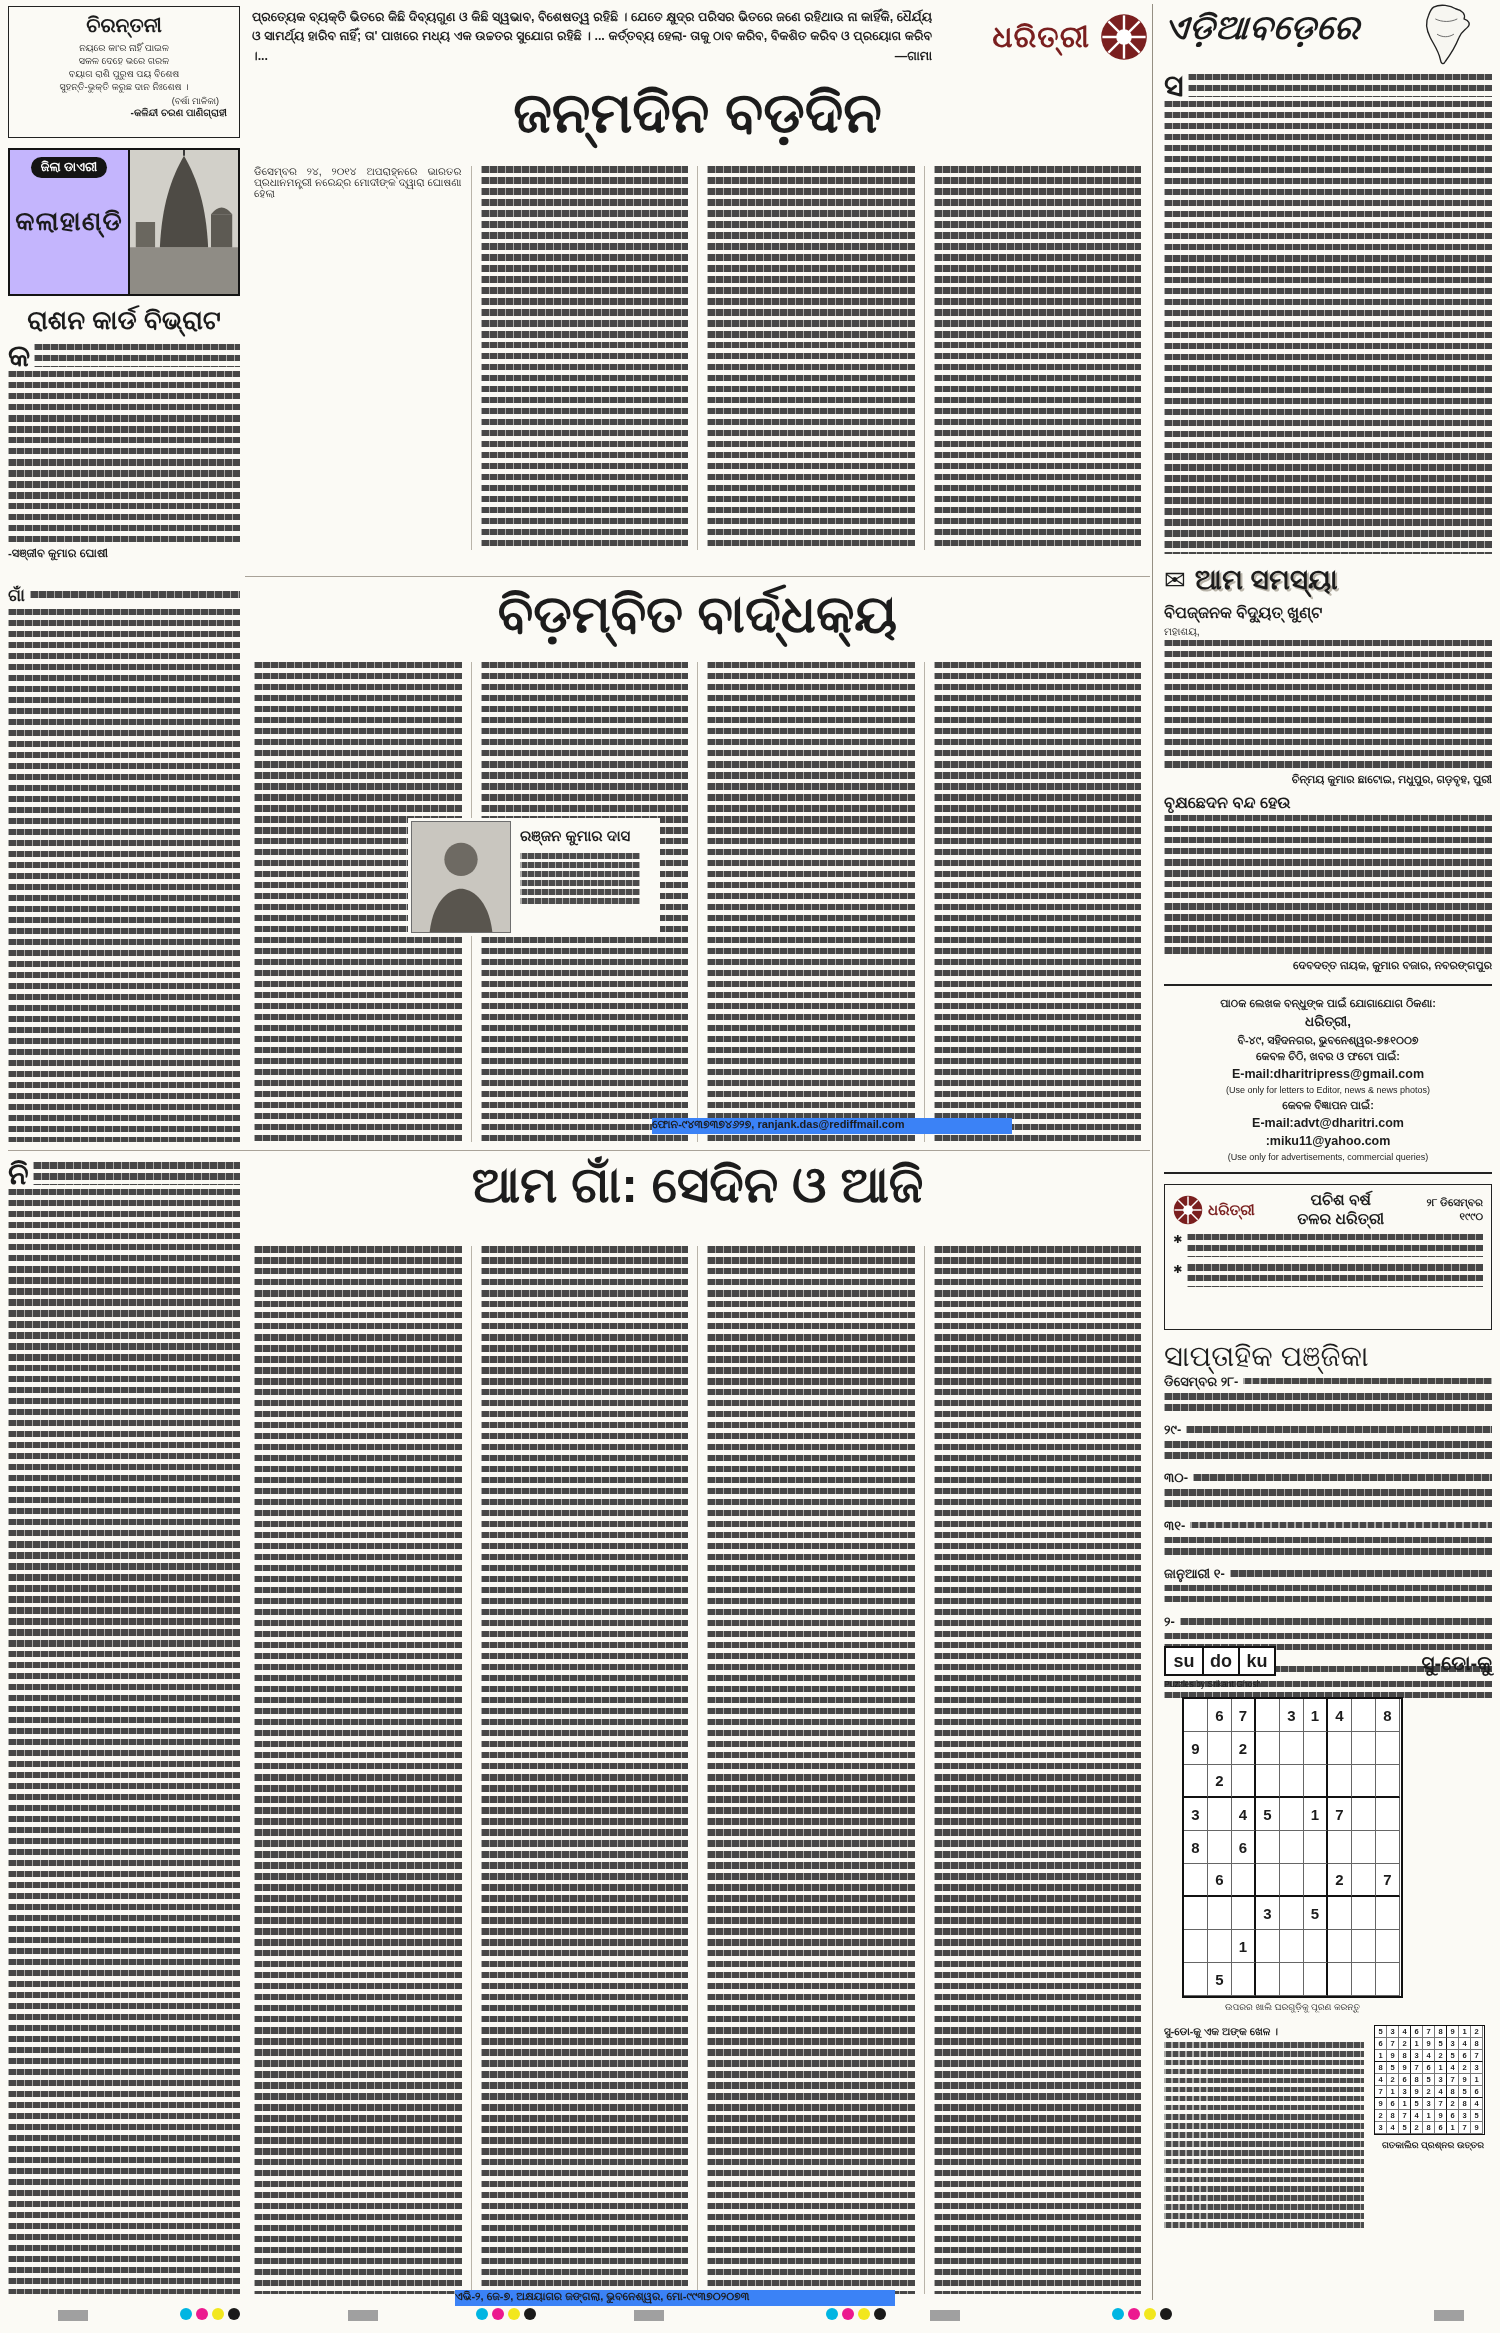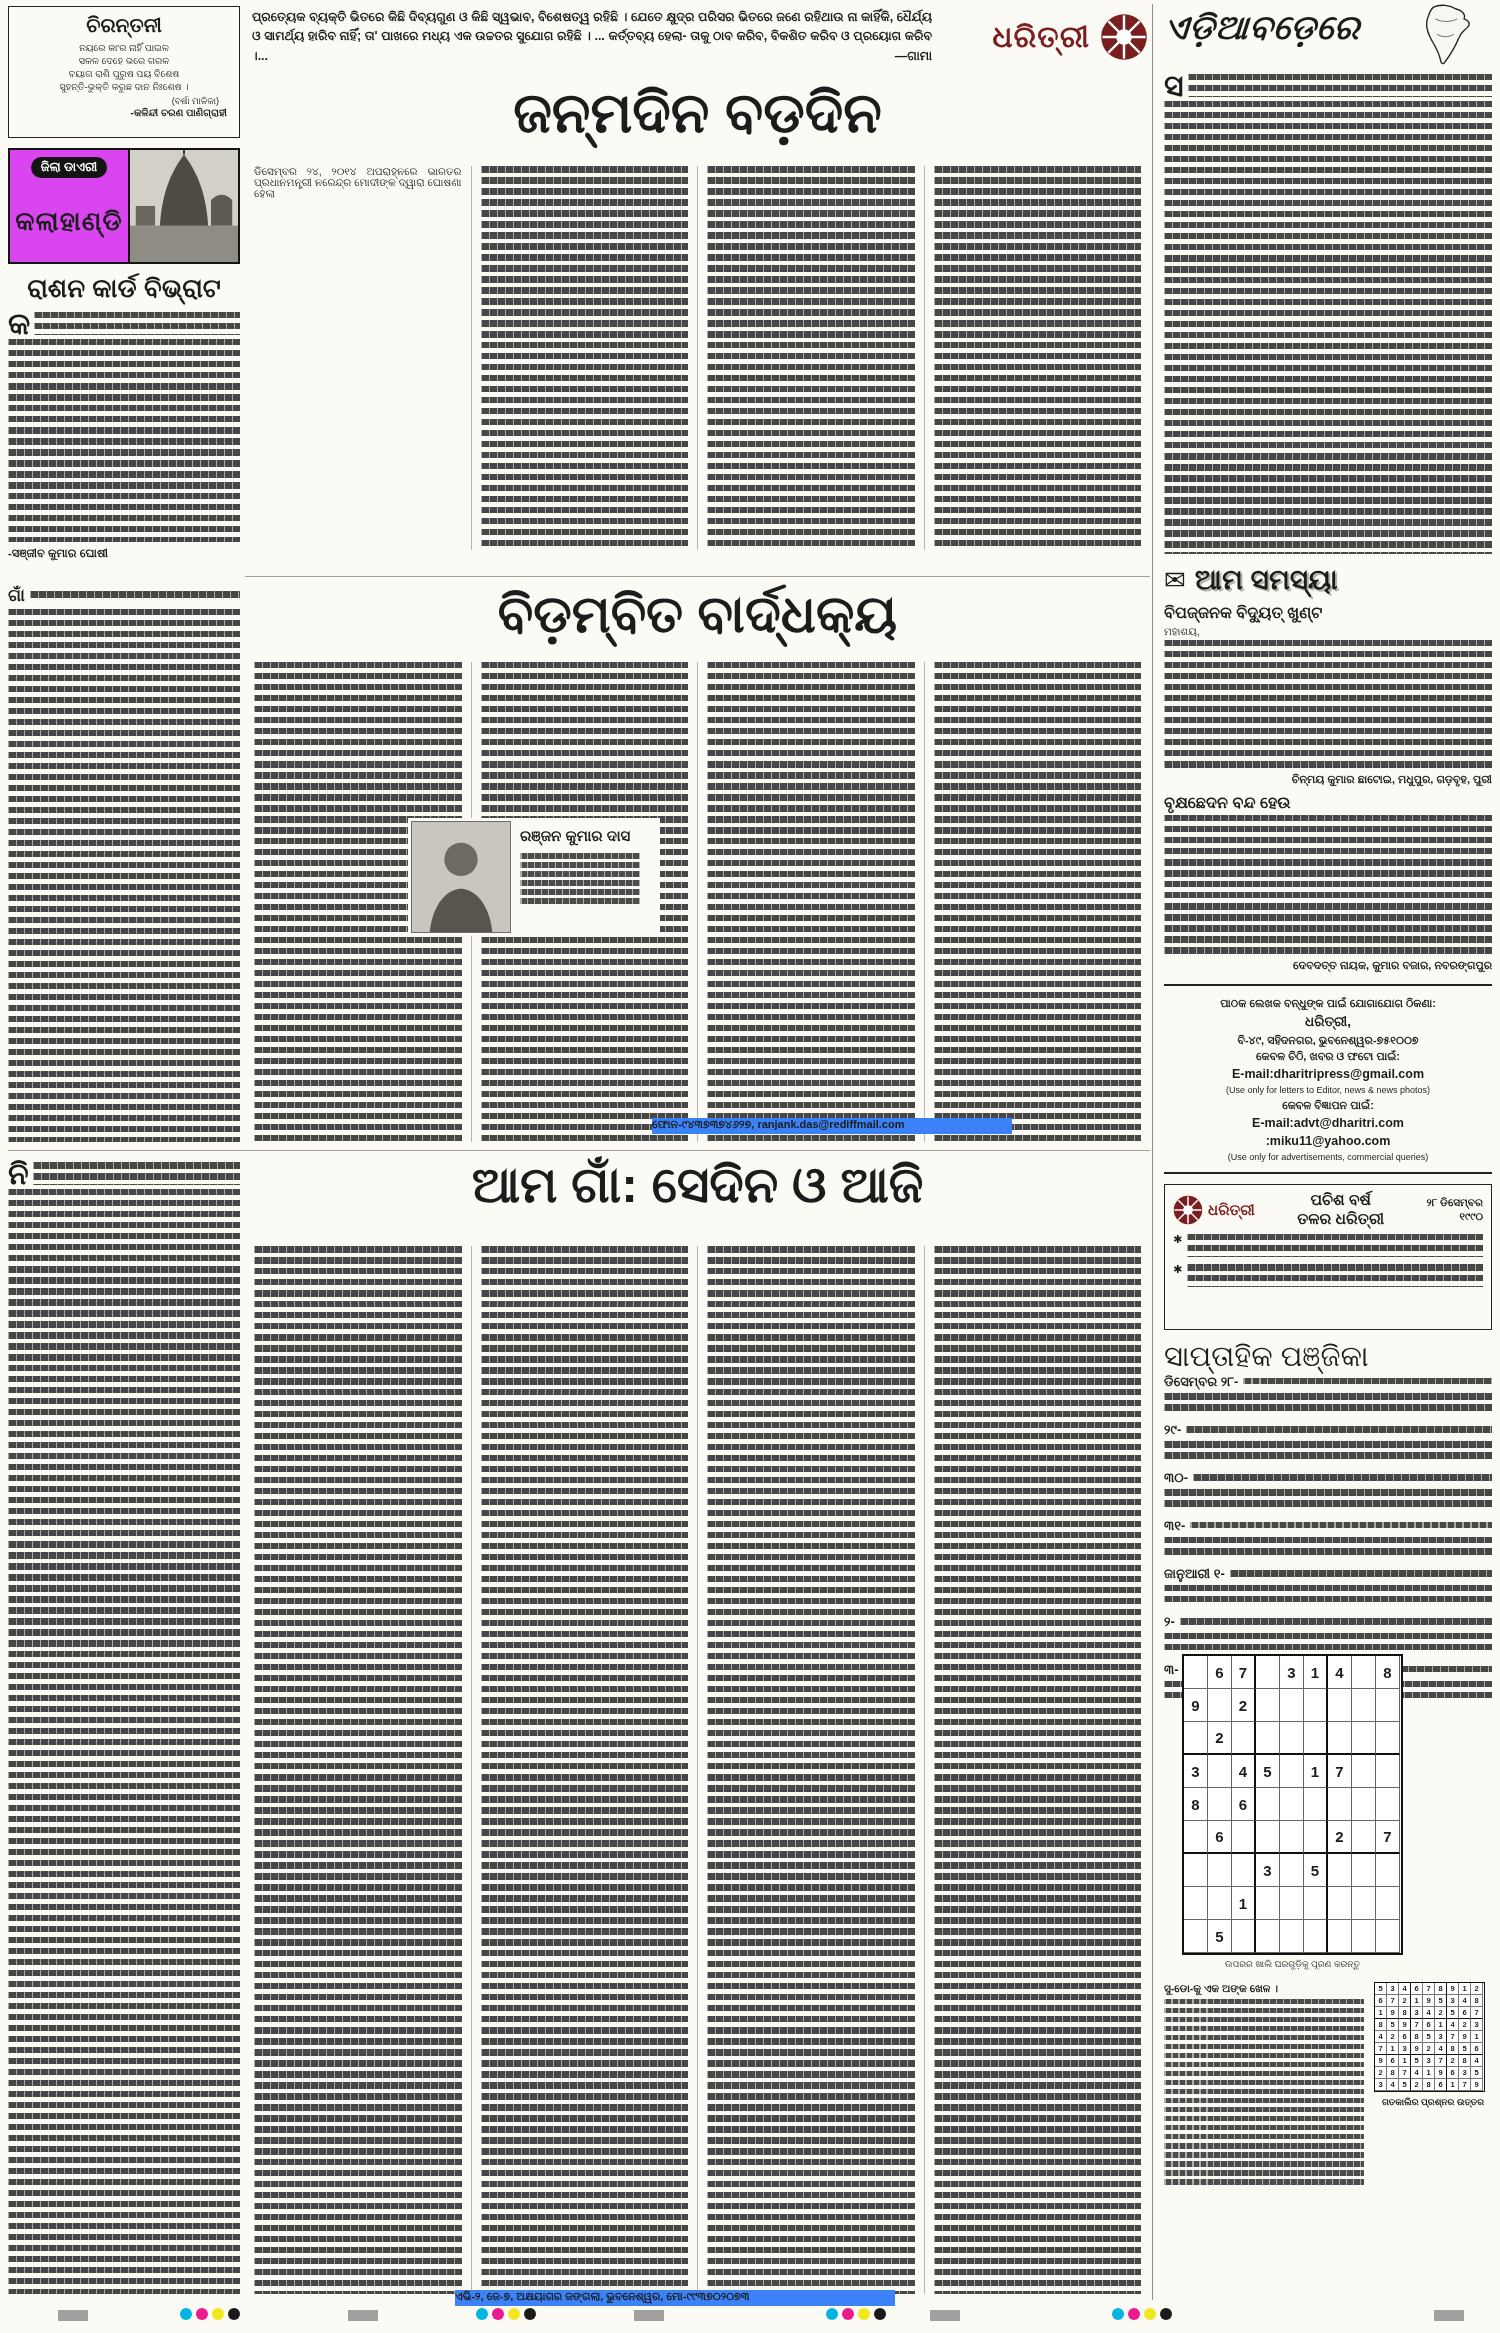--- a/index.html
+++ b/index.html
@@ -35,21 +35,21 @@
 
   .cols{display:flex}
   .col{flex:1;padding:0 9px;display:flex;flex-direction:row}
   .col + .col{border-left:1px solid #b9b4a9}
   .lead{font-size:10.5px;line-height:11px;text-align:justify;margin-bottom:2px}
 
   .dc-row{display:flex;margin-bottom:2px}
   .dc{font-size:30px;font-weight:800;line-height:27px;margin-right:4px}
   .dc-row .gk{flex:1;height:23px;margin-top:2px}
 
-  .dd-box{border:2px solid #141414;height:116px;display:flex;background:#d946ef}
+  .dd-box{border:2px solid #141414;height:148px;display:flex;background:#c4b5fd}
   .dd-left{width:118px;padding:7px 4px;display:flex;flex-direction:column;align-items:center}
   .dd-label{background:#141414;color:#fff;border-radius:12px;font-size:12.5px;font-weight:700;padding:3px 10px;white-space:nowrap}
   .dd-district{font-size:26px;font-weight:800;margin-top:28px;letter-spacing:1px}
   .dd-photo{flex:1;border-left:2px solid #141414}
   .rc-headline{font-size:26px;font-weight:800;text-align:center;margin:9px 0 6px}
   .byline{font-size:11.5px;font-weight:800;margin-top:5px}
 
   .lead-row{display:flex;align-items:center;margin-bottom:3px}
   .lead-word{font-size:17px;font-weight:800;margin-right:5px}
   .lead-row .gk{flex:1;height:10px}
@@ -404,20 +404,31 @@
           <div class="alm-first">
             <span class="alm-label">୩-</span>
             <span class="gk"></span>
           </div>
           <div class="gk alm-rest"></div>
         </div>
       </div>
   </div>
 
   <div class="abs" style="left:1164px;top:1646px;width:328px;height:654px">
+    <div class="sud-head">
+      <div>
+        <div class="sud-cells">
+          <span>su</span>
+          <span>do</span>
+          <span>ku</span>
+        </div>
+        <div class="sud-credit">Puzzles by Srikant Ghosh</div>
+      </div>
+      <div class="sud-title-odia">ସୁ-ଡୋ-କୁ</div>
+    </div>
 
     <div class="sud-grid">
         <div class="sud-cell"></div>
         <div class="sud-cell">6</div>
         <div class="sud-cell tr">7</div>
         <div class="sud-cell"></div>
         <div class="sud-cell">3</div>
         <div class="sud-cell tr">1</div>
         <div class="sud-cell">4</div>
         <div class="sud-cell"></div>

